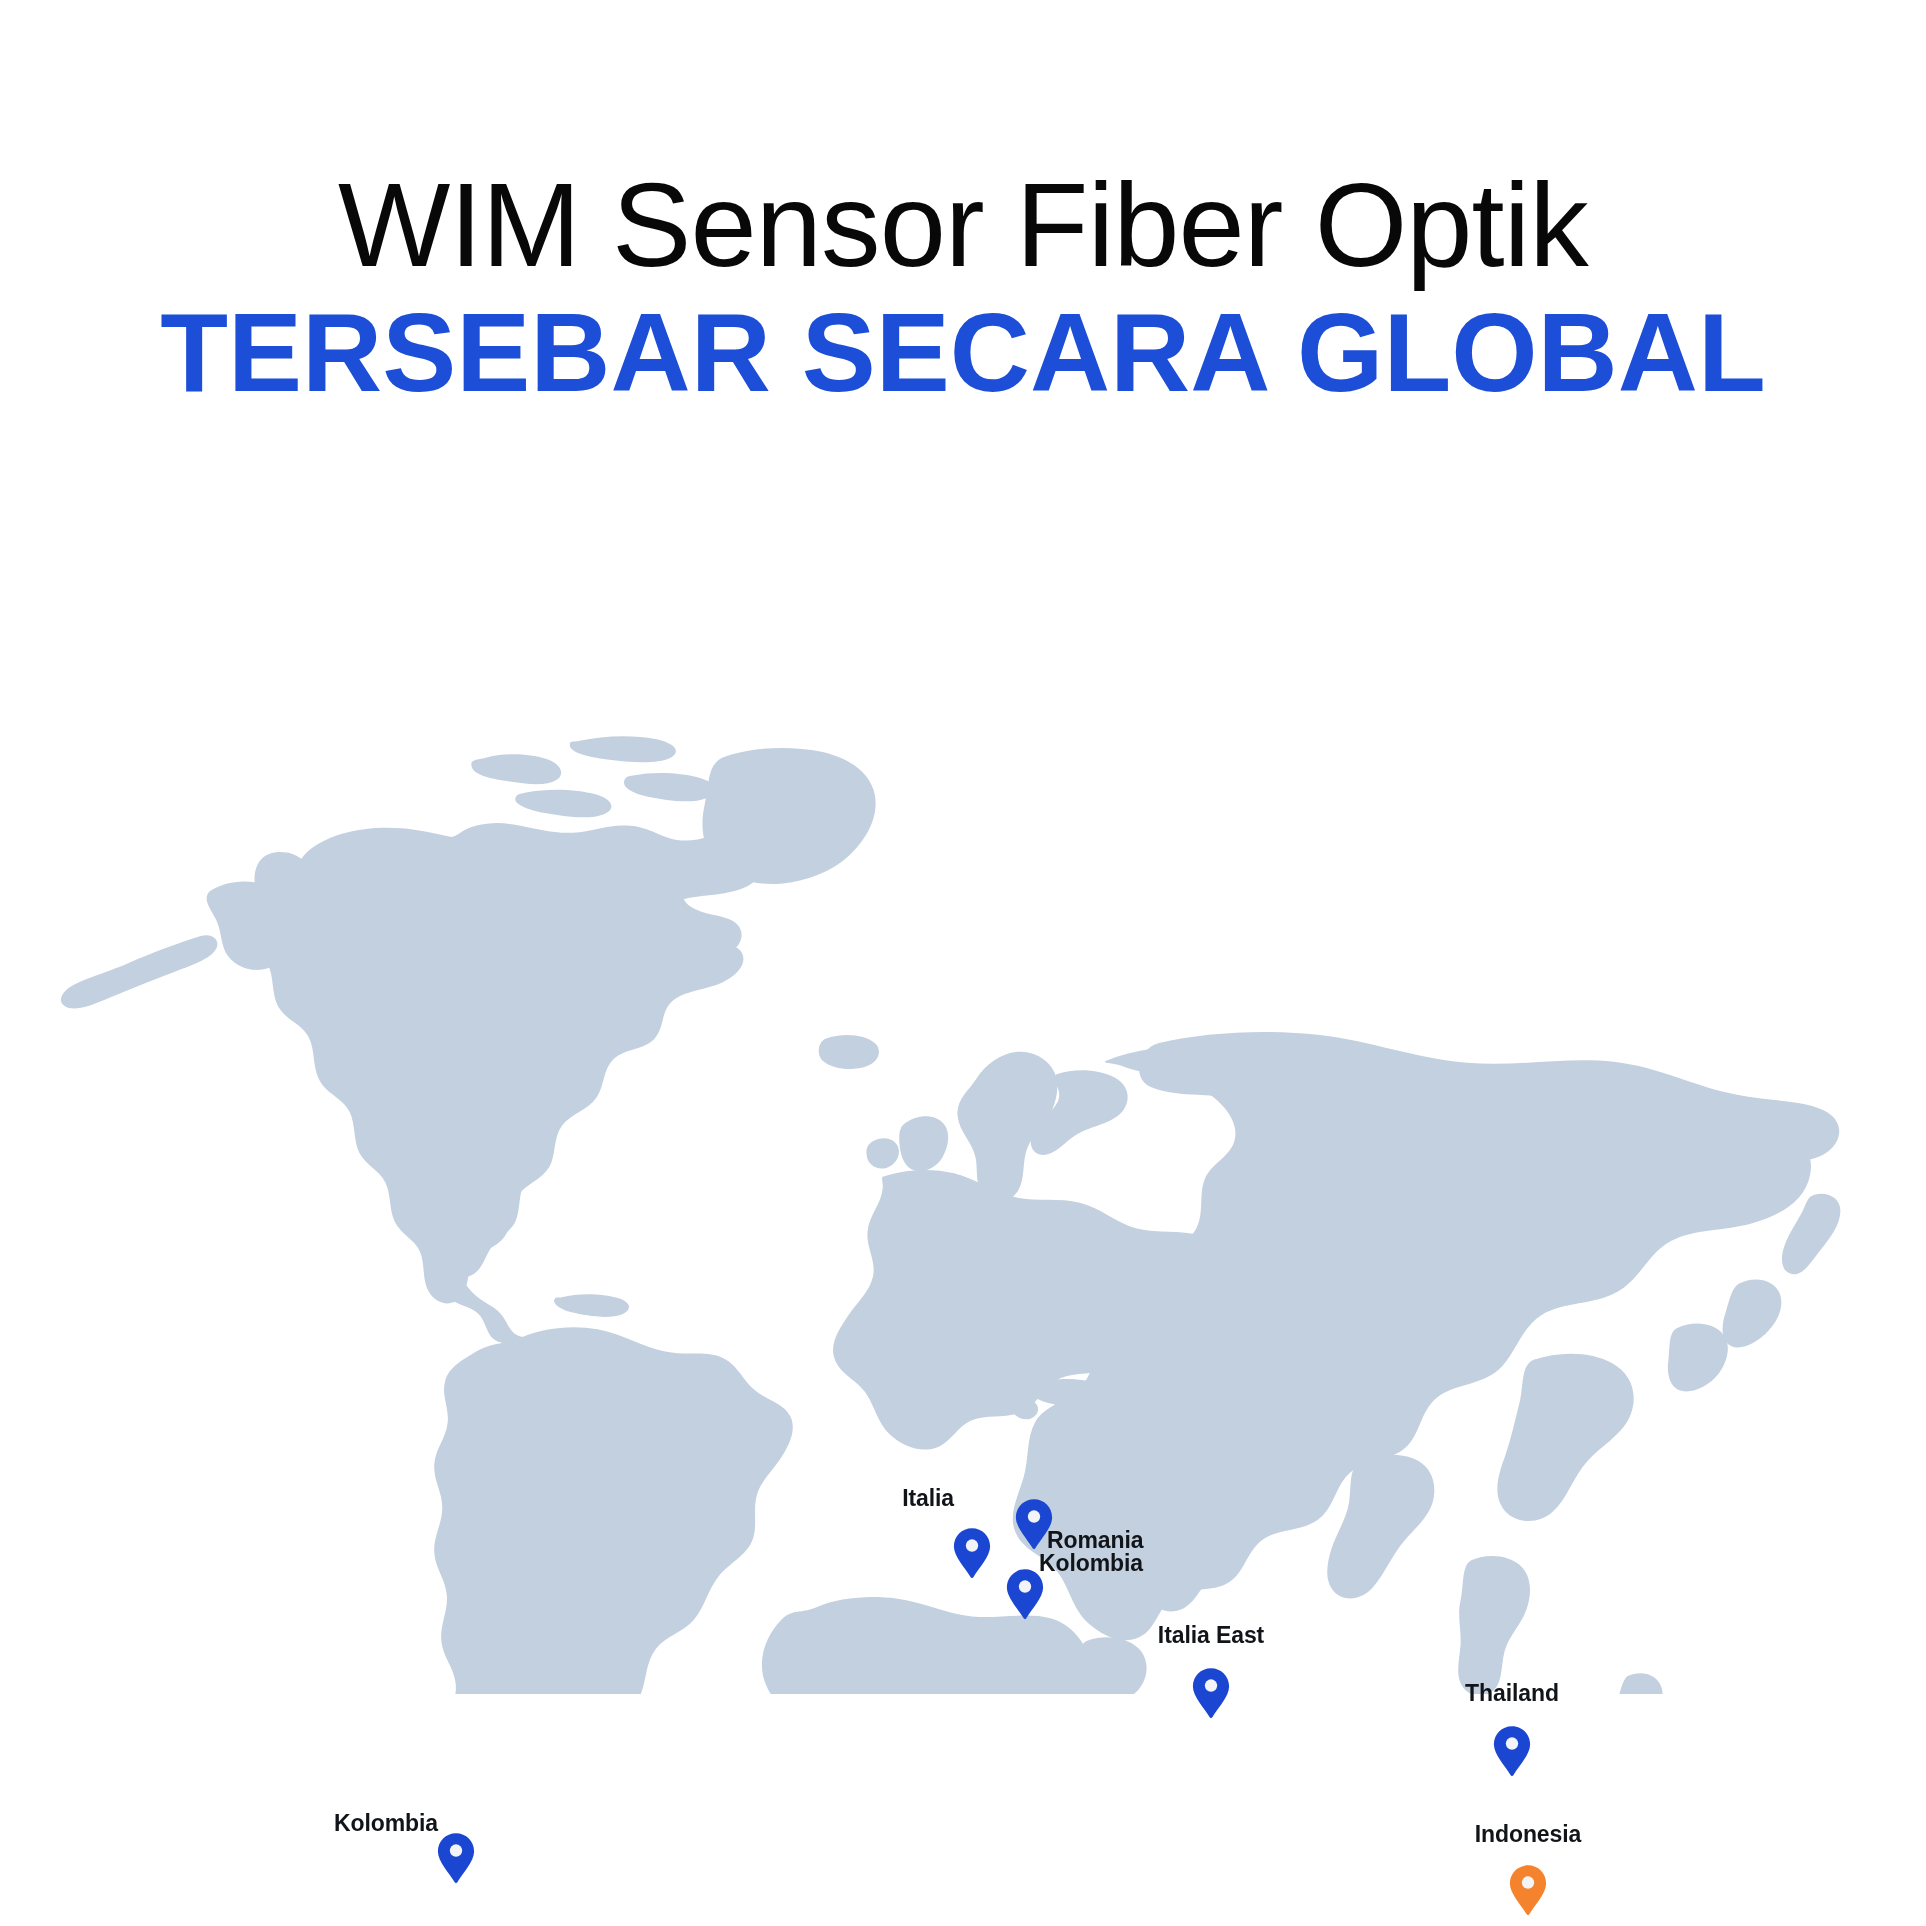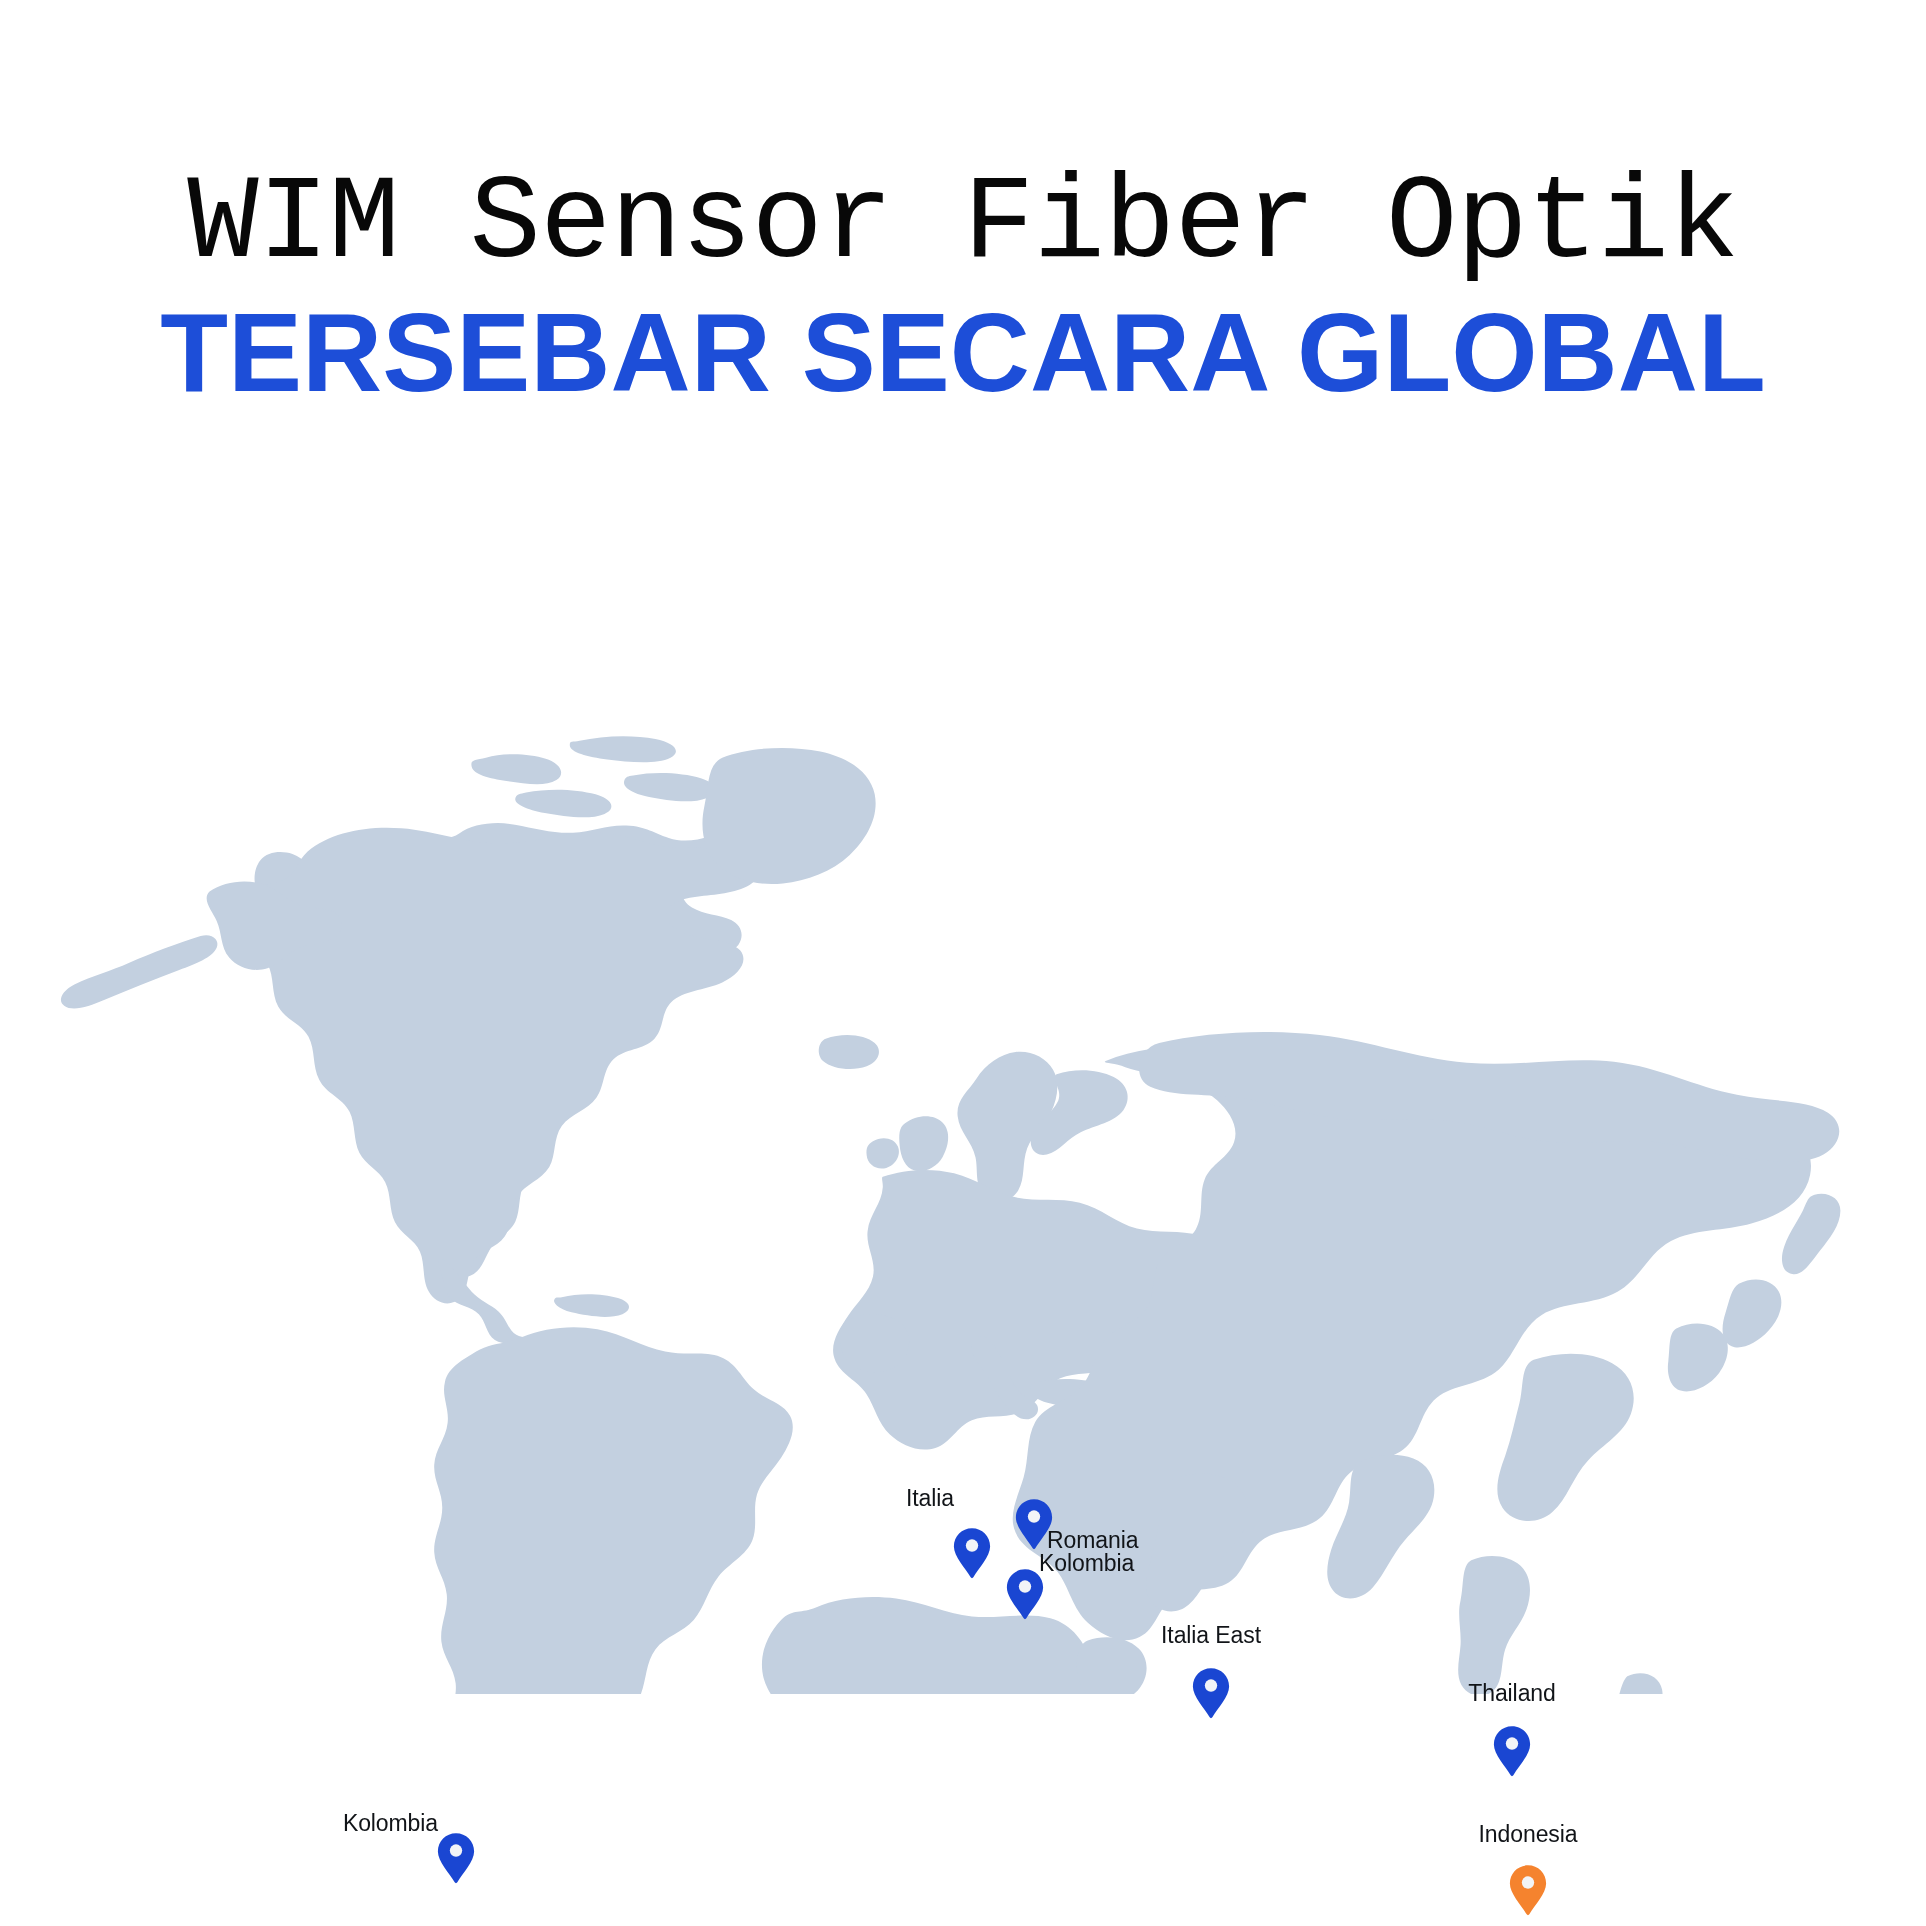--- a/index.html
+++ b/index.html
@@ -20,21 +20,21 @@
   
   .heading-block {
     position: absolute;
     top: 161px;
     left: 0;
     width: 1926px;
     text-align: center;
   }
   .title-line-1 {
     display: block;
-    font-family: Liberation Mono, monospace;
+    font-family: Liberation Sans, sans-serif;
     font-size: 119px;
     font-weight: 400;
     letter-spacing: -0.9px;
     line-height: 1.07;
     color: #080808;
     white-space: nowrap;
   }
   .title-line-2 {
     display: block;
     font-family: "Liberation Sans", sans-serif;
@@ -62,21 +62,21 @@
     position: absolute;
     transform: translate(-50%, -100%);
     z-index: 5;
   }
   .marker svg { display: block; overflow: visible; }
 
   .marker-label {
     position: absolute;
     font-family: "Liberation Sans", sans-serif;
     font-size: 23px;
-    font-weight: 400;
+    font-weight: 700;
     color: #111418;
     white-space: nowrap;
     line-height: 1;
     letter-spacing: -0.1px;
     z-index: 6;
   }
   .lbl-right { transform: translate(0, -50%); }
   .lbl-left  { transform: translate(-100%, -50%); }
   .lbl-above { transform: translate(-50%, -100%); }
 </style>

